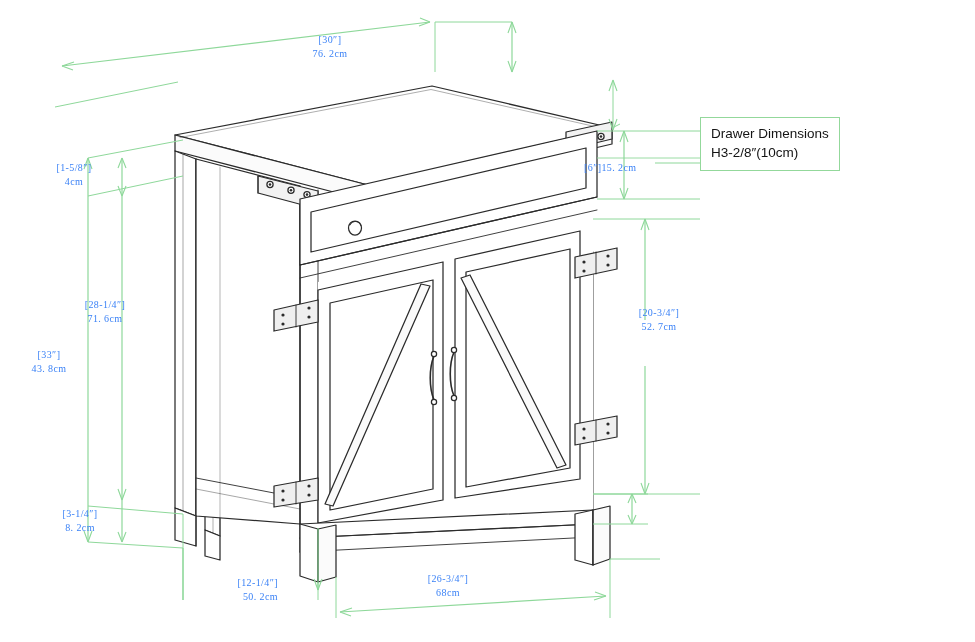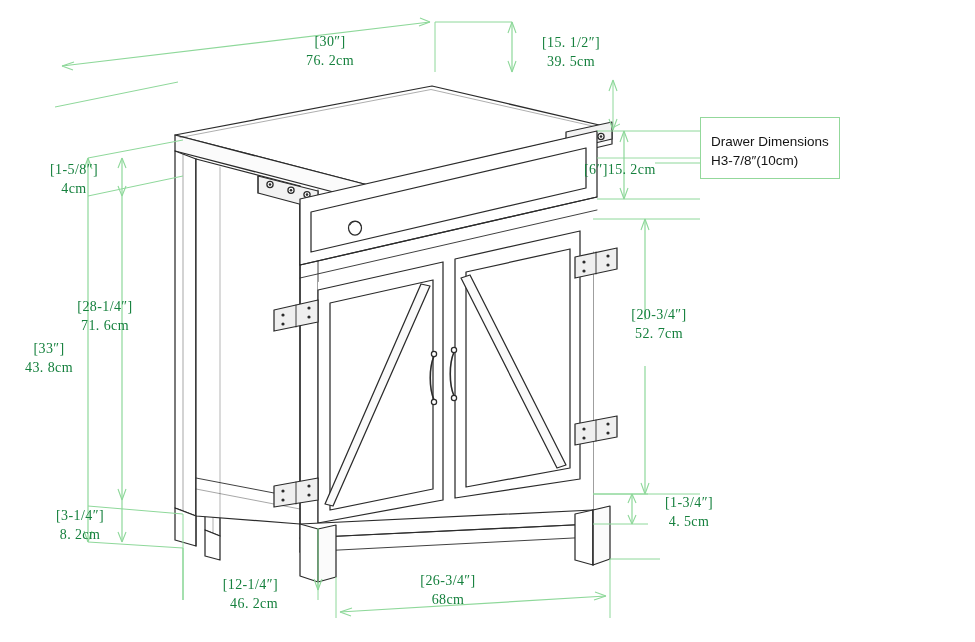--- a/index.html
+++ b/index.html
@@ -19,44 +19,44 @@
   }
   svg.layer {
     position: absolute;
     left: 0;
     top: 0;
     width: 975px;
     height: 642px;
   }
   .dimtext {
     position: absolute;
-    color: #15803d;
+    color: #3b82f6;
     font-family: "Liberation Serif", serif;
-    font-size: 14px;
+    font-size: 10px;
     letter-spacing: 0.4px;
     white-space: nowrap;
     line-height: 1.35;
     text-align: center;
   }
   .dimtext .ln {
     display: block;
   }
   .note {
     position: absolute;
     border: 1.5px solid #93d89b;
     background: #ffffff;
     padding: 7px 10px 8px 10px;
     font-family: "Liberation Sans", sans-serif;
     font-size: 13.5px;
     color: #141414;
     line-height: 1.35;
     white-space: nowrap;
   }
   .note .nl { display: block; }
-  .note .nl.title { margin-bottom: 1px; margin-top: 8px; }
+  .note .nl.title { margin-bottom: 1px; }
 </style>
 </head>
 <body>
 
 <div id="canvas">
 
   <svg class="layer" viewBox="0 0 975 642" xmlns="http://www.w3.org/2000/svg">
     <g fill="none" stroke="#2b2b2b" stroke-width="1.25" stroke-linejoin="round" stroke-linecap="round">
 
       <g>
@@ -325,31 +325,27 @@
       </g>
 
     </g>
   </svg>
 
   <div class="dimtext" style="left:285px; top:33px; width:90px;">
     <span class="ln">[30″]</span>
     <span class="ln">76. 2cm</span>
   </div>
 
-  <div class="dimtext" style="left:521px; top:34px; width:100px;">
-    <span class="ln">[15. 1/2″]</span>
-    <span class="ln">39. 5cm</span>
-  </div>
 
   <div class="dimtext" style="left:34px; top:161px; width:80px;text-align:center;">
     <span class="ln">[1-5/8″]</span>
     <span class="ln">4cm</span>
   </div>
 
-  <div class="dimtext" style="left:7px; top:340px; width:84px;">
+  <div class="dimtext" style="left:7px; top:348px; width:84px;">
     <span class="ln">[33″]</span>
     <span class="ln">43. 8cm</span>
   </div>
 
   <div class="dimtext" style="left:59px; top:298px; width:92px;">
     <span class="ln">[28-1/4″]</span>
     <span class="ln">71. 6cm</span>
   </div>
 
   <div class="dimtext" style="left:38px; top:507px; width:84px;">
@@ -359,33 +355,29 @@
 
   <div class="dimtext" style="left:584px; top:161px; width:105px; text-align:left;">
     <span>[6″]</span><span>15. 2cm</span>
   </div>
 
   <div class="dimtext" style="left:609px; top:306px; width:100px;">
     <span class="ln">[20-3/4″]</span>
     <span class="ln">52. 7cm</span>
   </div>
 
-  <div class="dimtext" style="left:648px; top:494px; width:82px;">
-    <span class="ln">[1-3/4″]</span>
-    <span class="ln">4. 5cm</span>
-  </div>
 
   <div class="dimtext" style="left:178px; top:576px; width:100px;text-align:right;">
     <span class="ln">[12-1/4″]</span>
-    <span class="ln">46. 2cm</span>
+    <span class="ln">50. 2cm</span>
   </div>
 
   <div class="dimtext" style="left:399px; top:572px; width:98px;">
     <span class="ln">[26-3/4″]</span>
     <span class="ln">68cm</span>
   </div>
 
   <div class="note" style="left:700px; top:117px;">
     <span class="nl title">Drawer Dimensions</span>
-    <span class="nl">H3-7/8″(10cm)</span>
+    <span class="nl">H3-2/8″(10cm)</span>
   </div>
 
 </div>
 
 </body></html>

